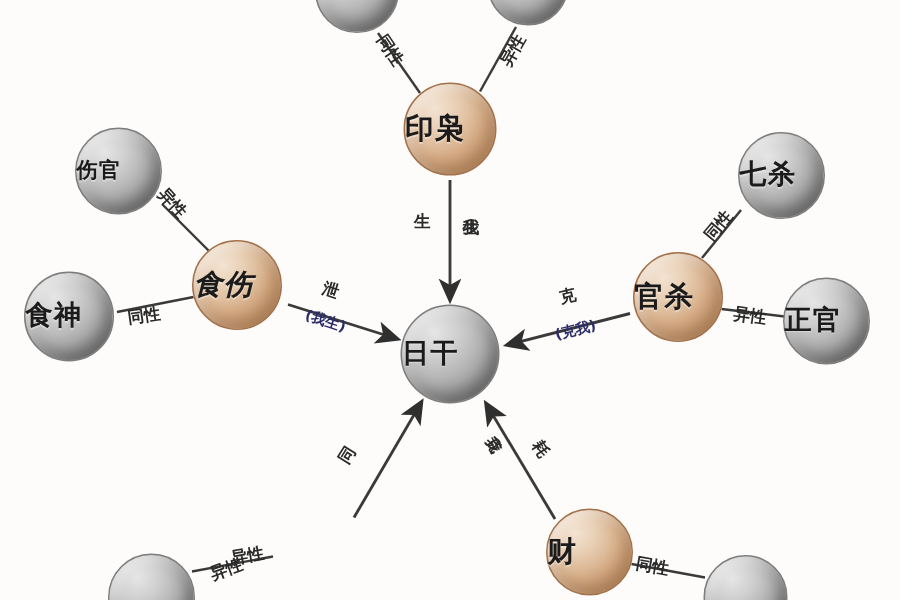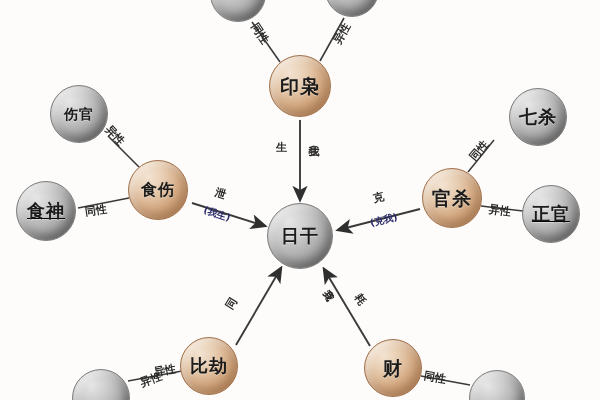--- a/index.html
+++ b/index.html
@@ -9,21 +9,21 @@
     font-family:"DejaVu Sans","Liberation Sans",sans-serif;
     overflow:hidden;
     position:relative;
   }
   #stage{position:absolute;inset:0;width:600px;height:400px;}
   svg.edges{position:absolute;left:0;top:0;width:600px;height:400px;}
 
   .node{
     position:absolute;
     border-radius:50%;
-    display:flex;align-items:center;justify-content:center;
+    display:flex;align-items:center;justify-content:flex-start;
     box-sizing:border-box;
     transform:translate(-50%,-50%);
     text-align:center;
     line-height:1;
   }
   .node span{
     display:block;
     font-weight:bold;
     color:#1b1b1b;
     letter-spacing:1px;
@@ -94,48 +94,45 @@
 
   <div class="node gray" style="left:300px;top:236px;width:66px;height:66px;">
     <span style="font-size:18px;">日干</span>
   </div>
 
   <div class="node tan" style="left:300px;top:86px;width:62px;height:62px;">
     <span style="font-size:19px;">印枭</span>
   </div>
 
   <div class="node tan" style="left:158px;top:190px;width:60px;height:60px;">
-    <span style="font-size:16px;">食伤</span>
+    <span style="font-size:19px;font-style:italic;">食伤</span>
   </div>
 
   <div class="node tan" style="left:452px;top:198px;width:60px;height:60px;">
     <span style="font-size:19px;">官杀</span>
   </div>
 
-  <div class="node tan" style="left:209px;top:366px;width:58px;height:58px;">
-    <span style="font-size:18px;">比劫</span>
-  </div>
 
   <div class="node tan" style="left:393px;top:368px;width:58px;height:58px;">
     <span style="font-size:19px;">财</span>
   </div>
 
   <div class="node gray" style="left:79px;top:114px;width:58px;height:58px;">
     <span style="font-size:14px;">伤官</span>
   </div>
 
-  <div class="node gray" style="left:46px;top:211px;width:60px;height:60px;text-decoration:underline;">
+  <div class="node gray" style="left:46px;top:211px;width:60px;height:60px;">
     <span style="font-size:18px;">食神</span>
   </div>
 
-  <div class="node gray" style="left:538px;top:117px;width:58px;height:58px;">
+  <div class="node gray" style="left:521px;top:117px;width:58px;height:58px;">
     <span style="font-size:18px;">七杀</span>
   </div>
 
-  <div class="node gray" style="left:551px;top:214px;width:58px;height:58px;text-decoration:underline;">
+  <div class="node gray" style="left:551px;top:214px;width:58px;height:58px;">
     <span style="font-size:18px;">正官</span>
   </div>
 
   <div class="node gray" style="left:238px;top:-6px;width:56px;height:56px;">
     <span style="font-size:17px;"></span>
   </div>
   <div class="node gray" style="left:352px;top:-10px;width:54px;height:54px;">
     <span style="font-size:17px;"></span>
   </div>
   <div class="node gray" style="left:101px;top:398px;width:58px;height:58px;">

